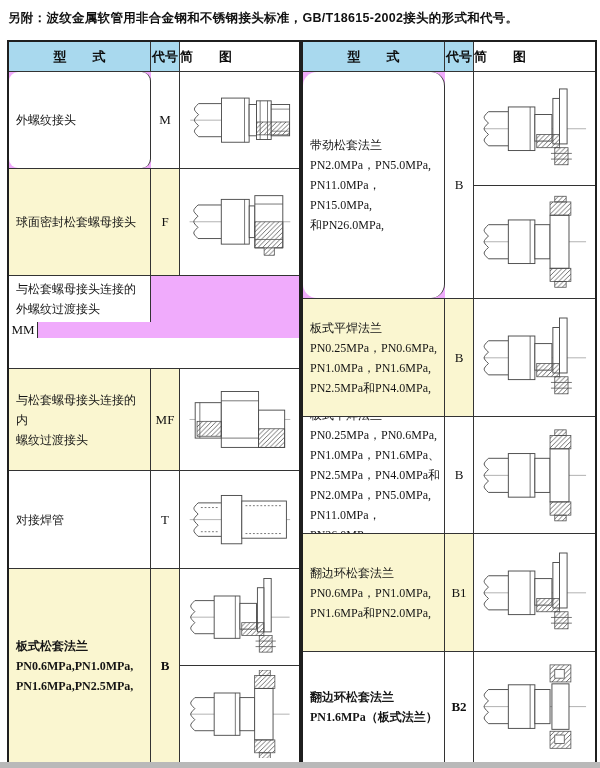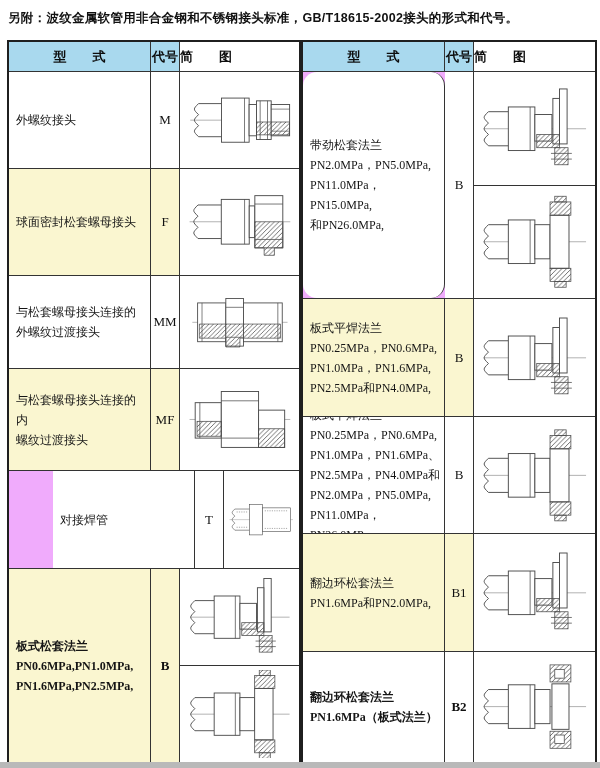--- a/index.html
+++ b/index.html
@@ -38,21 +38,21 @@
 
   <div class="title">另附：波纹金属软管用非合金钢和不锈钢接头标准，GB/T18615-2002接头的形式和代号。</div>
 
   <div class="tbl" id="tbl-left">
       <div class="row header" style="background: rgb(169, 217, 238);">
         <div class="cell hcell col-type">型　　式</div>
         <div class="cell hcell col-code">代号</div>
         <div class="cell hcell col-diag">简　　图</div>
       </div>
       <div class="row" style="height: 97px;">
-        <div class="cell col-type" style="background: rgb(255, 255, 255);">
+        <div class="cell col-type" style="background: rgb(255, 255, 255); border-radius: 9px;">
           <div class="type-text">
             <div>外螺纹接头</div>
           </div>
         </div>
         <div class="cell col-code" style="background: rgb(255, 255, 255);">M</div>
         <div class="cell col-diag">
           <div class="diag-sub">
             <svg viewBox="0 0 120 96" preserveAspectRatio="xMidYMid meet">
               <line x1="6" y1="48" x2="114" y2="48" stroke="#777" stroke-width="0.6"></line>
               <path d="M15,30 c-6,6 -6,6 0,12 c-6,6 -6,6 0,12 c-6,6 -6,6 0,12" fill="none" stroke="#4a4a4a" stroke-width="1"></path>
@@ -90,21 +90,21 @@
               <line x1="65" y1="24" x2="65" y2="72" stroke="#4a4a4a" stroke-width="0.8"></line>
               <rect x="70" y="31" width="6" height="34" fill="#fff" stroke="#4a4a4a" stroke-width="1"></rect>
               <rect x="76" y="20" width="30" height="56" fill="#fff" stroke="#4a4a4a" stroke-width="1"></rect>
               <line x1="76" y1="29" x2="106" y2="29" stroke="#4a4a4a" stroke-width="0.8"></line>
               <line x1="76" y1="67" x2="106" y2="67" stroke="#4a4a4a" stroke-width="0.8"></line>
               <path d="M76,48 h30 v28 h-9 v8 h-11 v-8 h-10 z" fill="url(#hatch)" stroke="#4a4a4a" stroke-width="0.8"></path>
             </svg>
           </div>
         </div>
       </div>
-      <div class="row" style="height: 93px;">
+      <div class="row" style="height: 93px; flex-direction: column;">
         <div class="cell col-type" style="background: rgb(255, 255, 255);">
           <div class="type-text">
             <div>与松套螺母接头连接的</div>
             <div>外螺纹过渡接头</div>
           </div>
         </div>
         <div class="cell col-code" style="background: rgb(255, 255, 255);">MM</div>
         <div class="cell col-diag">
           <div class="diag-sub">
             <svg viewBox="0 0 120 96" preserveAspectRatio="xMidYMid meet">
@@ -138,21 +138,21 @@
               <rect x="40" y="18" width="40" height="60" fill="#fff" stroke="#4a4a4a" stroke-width="1"></rect>
               <line x1="40" y1="28" x2="80" y2="28" stroke="#4a4a4a" stroke-width="0.8"></line>
               <line x1="40" y1="68" x2="80" y2="68" stroke="#4a4a4a" stroke-width="0.8"></line>
               <rect x="80" y="38" width="28" height="40" fill="#fff" stroke="#4a4a4a" stroke-width="1"></rect>
               <rect x="14" y="50" width="26" height="16" fill="url(#hatch)" stroke="#4a4a4a" stroke-width="0.8"></rect>
               <rect x="80" y="58" width="28" height="20" fill="url(#hatch)" stroke="#4a4a4a" stroke-width="0.8"></rect>
             </svg>
           </div>
         </div>
       </div>
-      <div class="row" style="height: 98px; padding-left: 44px;">
+      <div class="row" style="height: 98px;">
         <div class="cell col-type" style="background: rgb(255, 255, 255);">
           <div class="type-text">
             <div>对接焊管</div>
           </div>
         </div>
         <div class="cell col-code" style="background: rgb(255, 255, 255);">T</div>
         <div class="cell col-diag">
           <div class="diag-sub">
             <svg viewBox="0 0 120 96" preserveAspectRatio="xMidYMid meet">
               <line x1="6" y1="48" x2="114" y2="48" stroke="#777" stroke-width="0.6"></line>
@@ -325,20 +325,21 @@
               <rect x="81" y="0" width="12" height="6" fill="url(#hatch)" stroke="#4a4a4a" stroke-width="0.8"></rect>
               <rect x="81" y="90" width="12" height="6" fill="url(#hatch)" stroke="#4a4a4a" stroke-width="0.8"></rect>
             </svg>
           </div>
         </div>
       </div>
       <div class="row" style="height: 118px;">
         <div class="cell col-type" style="background: rgb(250, 246, 208);">
           <div class="type-text">
             <div>翻边环松套法兰</div>
+            <div>PN0.6MPa，PN1.0MPa,</div>
             <div>PN1.6MPa和PN2.0MPa,</div>
           </div>
         </div>
         <div class="cell col-code" style="background: rgb(250, 246, 208);">B1</div>
         <div class="cell col-diag">
           <div class="diag-sub">
             <svg viewBox="0 0 120 96" preserveAspectRatio="xMidYMid meet">
               <line x1="6" y1="48" x2="114" y2="48" stroke="#777" stroke-width="0.6"></line>
               <path d="M11,30 c-6,6 -6,6 0,12 c-6,6 -6,6 0,12 c-6,6 -6,6 0,12" fill="none" stroke="#4a4a4a" stroke-width="1"></path>
               <line x1="11" y1="30" x2="32" y2="30" stroke="#4a4a4a" stroke-width="1"></line>

